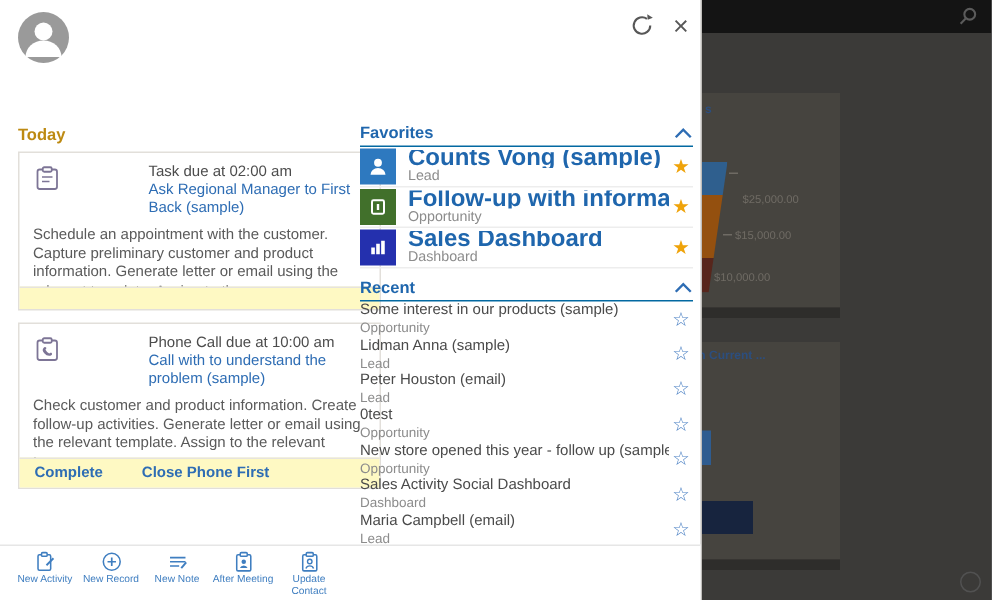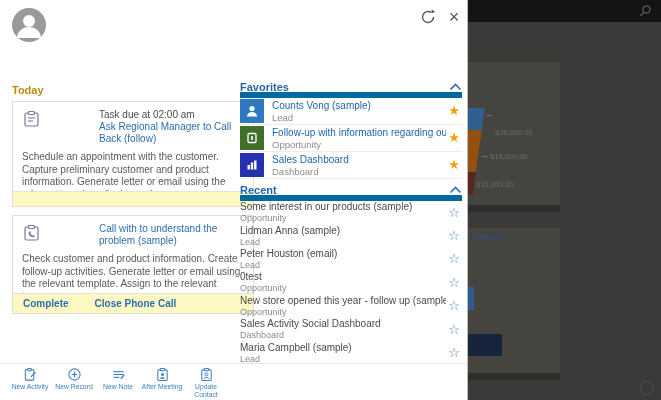--- a/index.html
+++ b/index.html
@@ -35,36 +35,36 @@
   .close-btn { left:444px; color:#575757; font-size:18px; line-height:18px; text-align:center; }
   .user-name { position:absolute; left:12px; top:46px; color:#58a0d6; font-size:14.5px; }
 
   .col-left  { position:absolute; left:12px;  top:84px; width:242px; }
   .col-right { position:absolute; left:240px; top:84px; width:222px; }
 
   .sec-title { font-size:11px; font-weight:bold; }
   .today-title { color:#bd8a12; margin-bottom:5px; }
   .blue-title { color:#1f66ad; }
   .sec-head { display:flex; justify-content:space-between; align-items:center; height:14px;
-              border-bottom:6px solid #0369a1; padding-bottom:3px; }
+              border-bottom:1px solid #0369a1; padding-bottom:3px; }
 
   .task-card { border:1px solid #e2dfda; margin-bottom:8px; background:#fff; }
   .tc-head { display:flex; padding:7px 8px 0 9px;gap:48px; }
   .tc-icon { width:20px; height:20px; margin-right:9px; flex:none; }
   .tc-line1 { font-size:10px; color:#4c4c4c; line-height:12px; }
   .tc-link  { font-size:10px; color:#2e6db4; line-height:12px; cursor:pointer; }
   .tc-body { padding:6px 9px 4px 9px; font-size:10px; line-height:12.5px; color:#5a5a5a; height:46px; overflow:hidden; }
   .tc-foot { background:#fef9c3; border-top:1px solid #e6e3de; height:15px; }
   .tc-foot.actions { height:20px; display:flex; align-items:center; gap:26px; padding:0 10px; }
   .tc-action { font-size:10px; color:#2e6db4; font-weight:bold; cursor:pointer; }
 
   .fav-row { display:flex; align-items:center; height:27px; border-bottom:1px solid #ededed; cursor:pointer; }
   .fav-icon { width:24px; height:24px; flex:none; margin-right:8px; display:flex; align-items:center; justify-content:center; }
   .row-text { flex:1; min-width:0; }
-  .row-title { font-size:10px; font-weight:normal; color:#1f66ad; white-space:nowrap; overflow:hidden; line-height:12px; }
+  .row-title { font-size:16px; font-weight:bold; color:#1f66ad; white-space:nowrap; overflow:hidden; line-height:12px; }
   .row-sub   { font-size:9.5px; color:#8c8c8c; line-height:11px; }
   .star { flex:none; width:16px; text-align:center; font-size:13px; line-height:14px; cursor:pointer; }
   .star.filled  { color:#efa30a; }
   .star.outline { color:#4d82c4; }
 
   .recent-row { display:flex; align-items:center; height:23.4px; cursor:pointer; }
   .recent-row .row-title { color:#4a4a4a; font-weight:normal; font-size:10px; }
   .recent-row .row-sub { font-size:9px; }
 
   .toolbar { position:absolute; left:0; bottom:0; width:467px; height:37px; border-top:1px solid #e6e6e6;
@@ -131,42 +131,43 @@
       <div class="task-card">
         <div class="tc-head">
           <svg class="tc-icon" viewBox="0 0 20 20">
             <rect x="3" y="4" width="13" height="13" rx="1.5" fill="none" stroke="#7d7596" stroke-width="1.2"></rect>
             <rect x="6.5" y="2.5" width="6" height="3" rx="1" fill="#ffffff" stroke="#7d7596" stroke-width="1.2"></rect>
             <line x1="6" y1="9" x2="13" y2="9" stroke="#7d7596" stroke-width="1.1"></line>
             <line x1="6" y1="12" x2="11" y2="12" stroke="#7d7596" stroke-width="1.1"></line>
           </svg>
           <div class="row-text">
             <div class="tc-line1">Task due at 02:00 am</div>
-            <div class="tc-link">Ask Regional Manager to Call Back (follow)</div>
+            <div class="tc-link">Ask Regional Manager to First Back (sample)</div>
           </div>
         </div>
         <div class="tc-body">Schedule an appointment with the customer. Capture preliminary customer and product information. Generate letter or email using the relevant template. Assign to th...</div>
         <div class="tc-foot"></div>
       </div>
 
       <div class="task-card">
         <div class="tc-head">
           <svg class="tc-icon" viewBox="0 0 20 20">
             <rect x="3" y="4" width="13" height="13" rx="1.5" fill="none" stroke="#7d7596" stroke-width="1.2"></rect>
             <rect x="6.5" y="2.5" width="6" height="3" rx="1" fill="#ffffff" stroke="#7d7596" stroke-width="1.2"></rect>
             <path d="M7 9 q1 -1.5 2 0 l-0.7 1.2 q1 1.8 2.5 2.5 l1.2 -0.7 q1.5 1 0 2 q-2.5 0.8 -4.5 -1.5 q-1.8 -2 -0.5 -3.5" fill="#7d7596"></path>
           </svg>
           <div class="row-text">
+            <div class="tc-line1">Phone Call due at 10:00 am</div>
             <div class="tc-link">Call with to understand the problem (sample)</div>
           </div>
         </div>
         <div class="tc-body">Check customer and product information. Create follow-up activities. Generate letter or email using the relevant template. Assign to the relevant team.</div>
         <div class="tc-foot actions">
           <span class="tc-action">Complete</span>
-          <span class="tc-action">Close Phone Call</span>
+          <span class="tc-action">Close Phone First</span>
         </div>
       </div>
     </div>
 
     <div class="col-right">
 
       <div class="sec-head">
         <span class="sec-title blue-title">Favorites</span>
         <svg width="13" height="8" viewBox="0 0 13 8">
           <polyline points="1.5,6.5 6.5,1.5 11.5,6.5" fill="none" stroke="#2e6db4" stroke-width="1.6"></polyline>
@@ -260,21 +261,21 @@
       </div>
       <div class="recent-row">
         <div class="row-text">
           <div class="row-title">Sales Activity Social Dashboard</div>
           <div class="row-sub">Dashboard</div>
         </div>
         <span class="star outline">☆</span>
       </div>
       <div class="recent-row">
         <div class="row-text">
-          <div class="row-title">Maria Campbell (sample)</div>
+          <div class="row-title">Maria Campbell (email)</div>
           <div class="row-sub">Lead</div>
         </div>
         <span class="star outline">☆</span>
       </div>
     </div>
 
     <div class="toolbar">
       <button class="tool-btn">
         <svg viewBox="0 0 16 16">
           <rect x="2.5" y="3" width="9" height="11" rx="1" fill="none" stroke="#3f7ec0" stroke-width="1.1"></rect>

